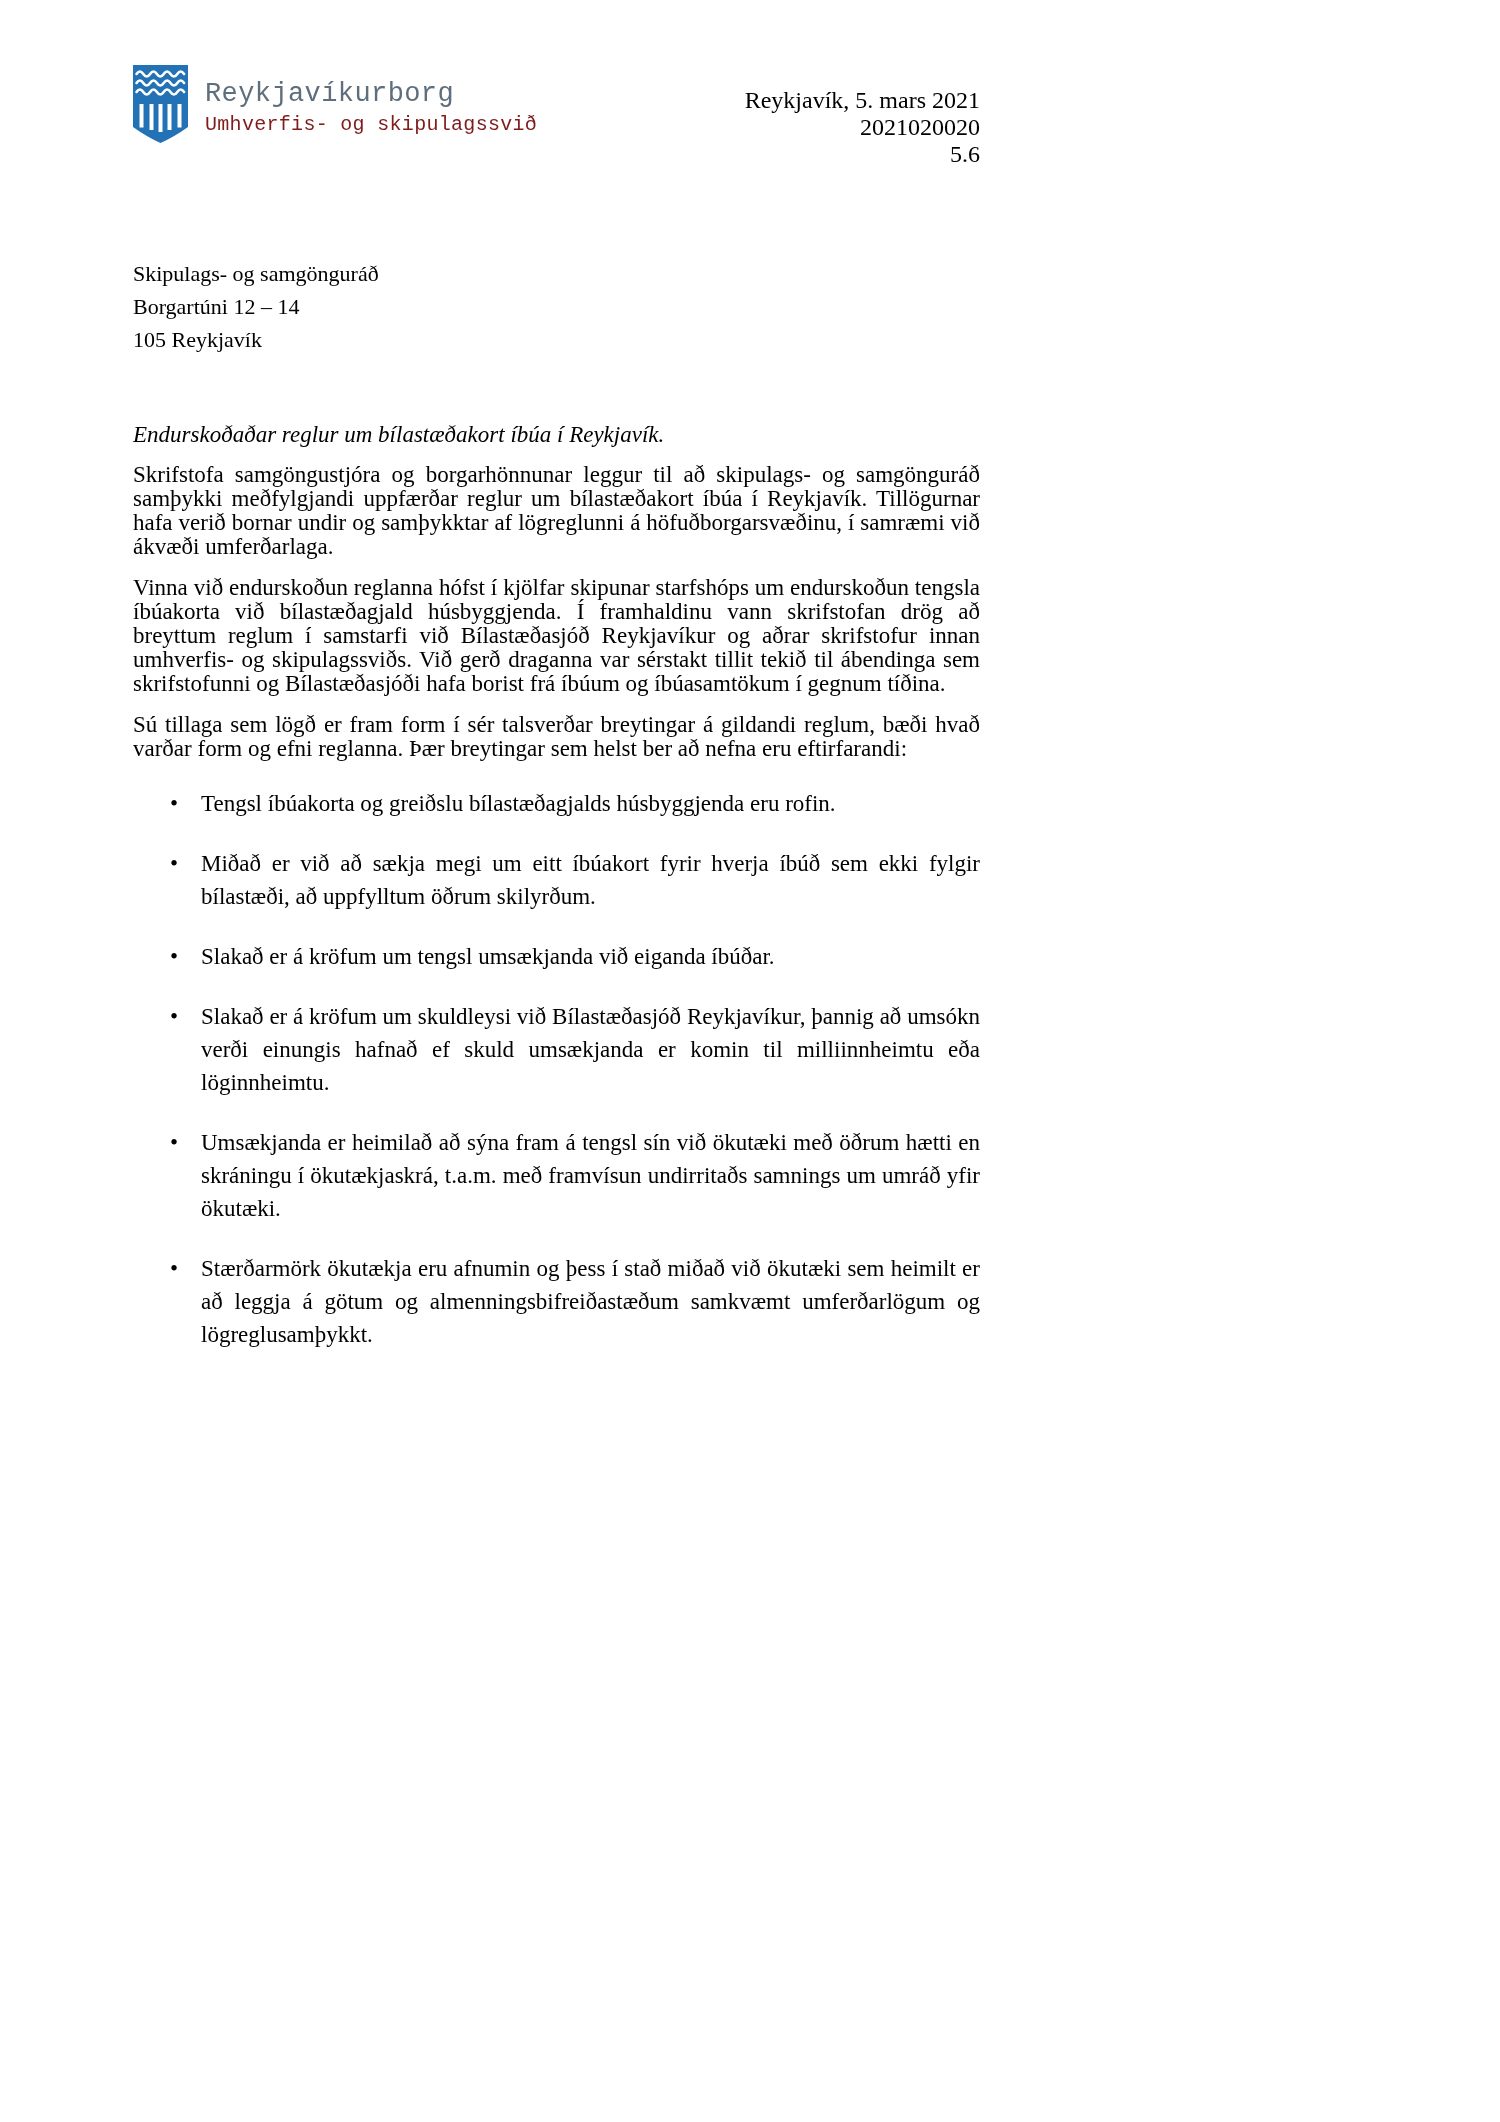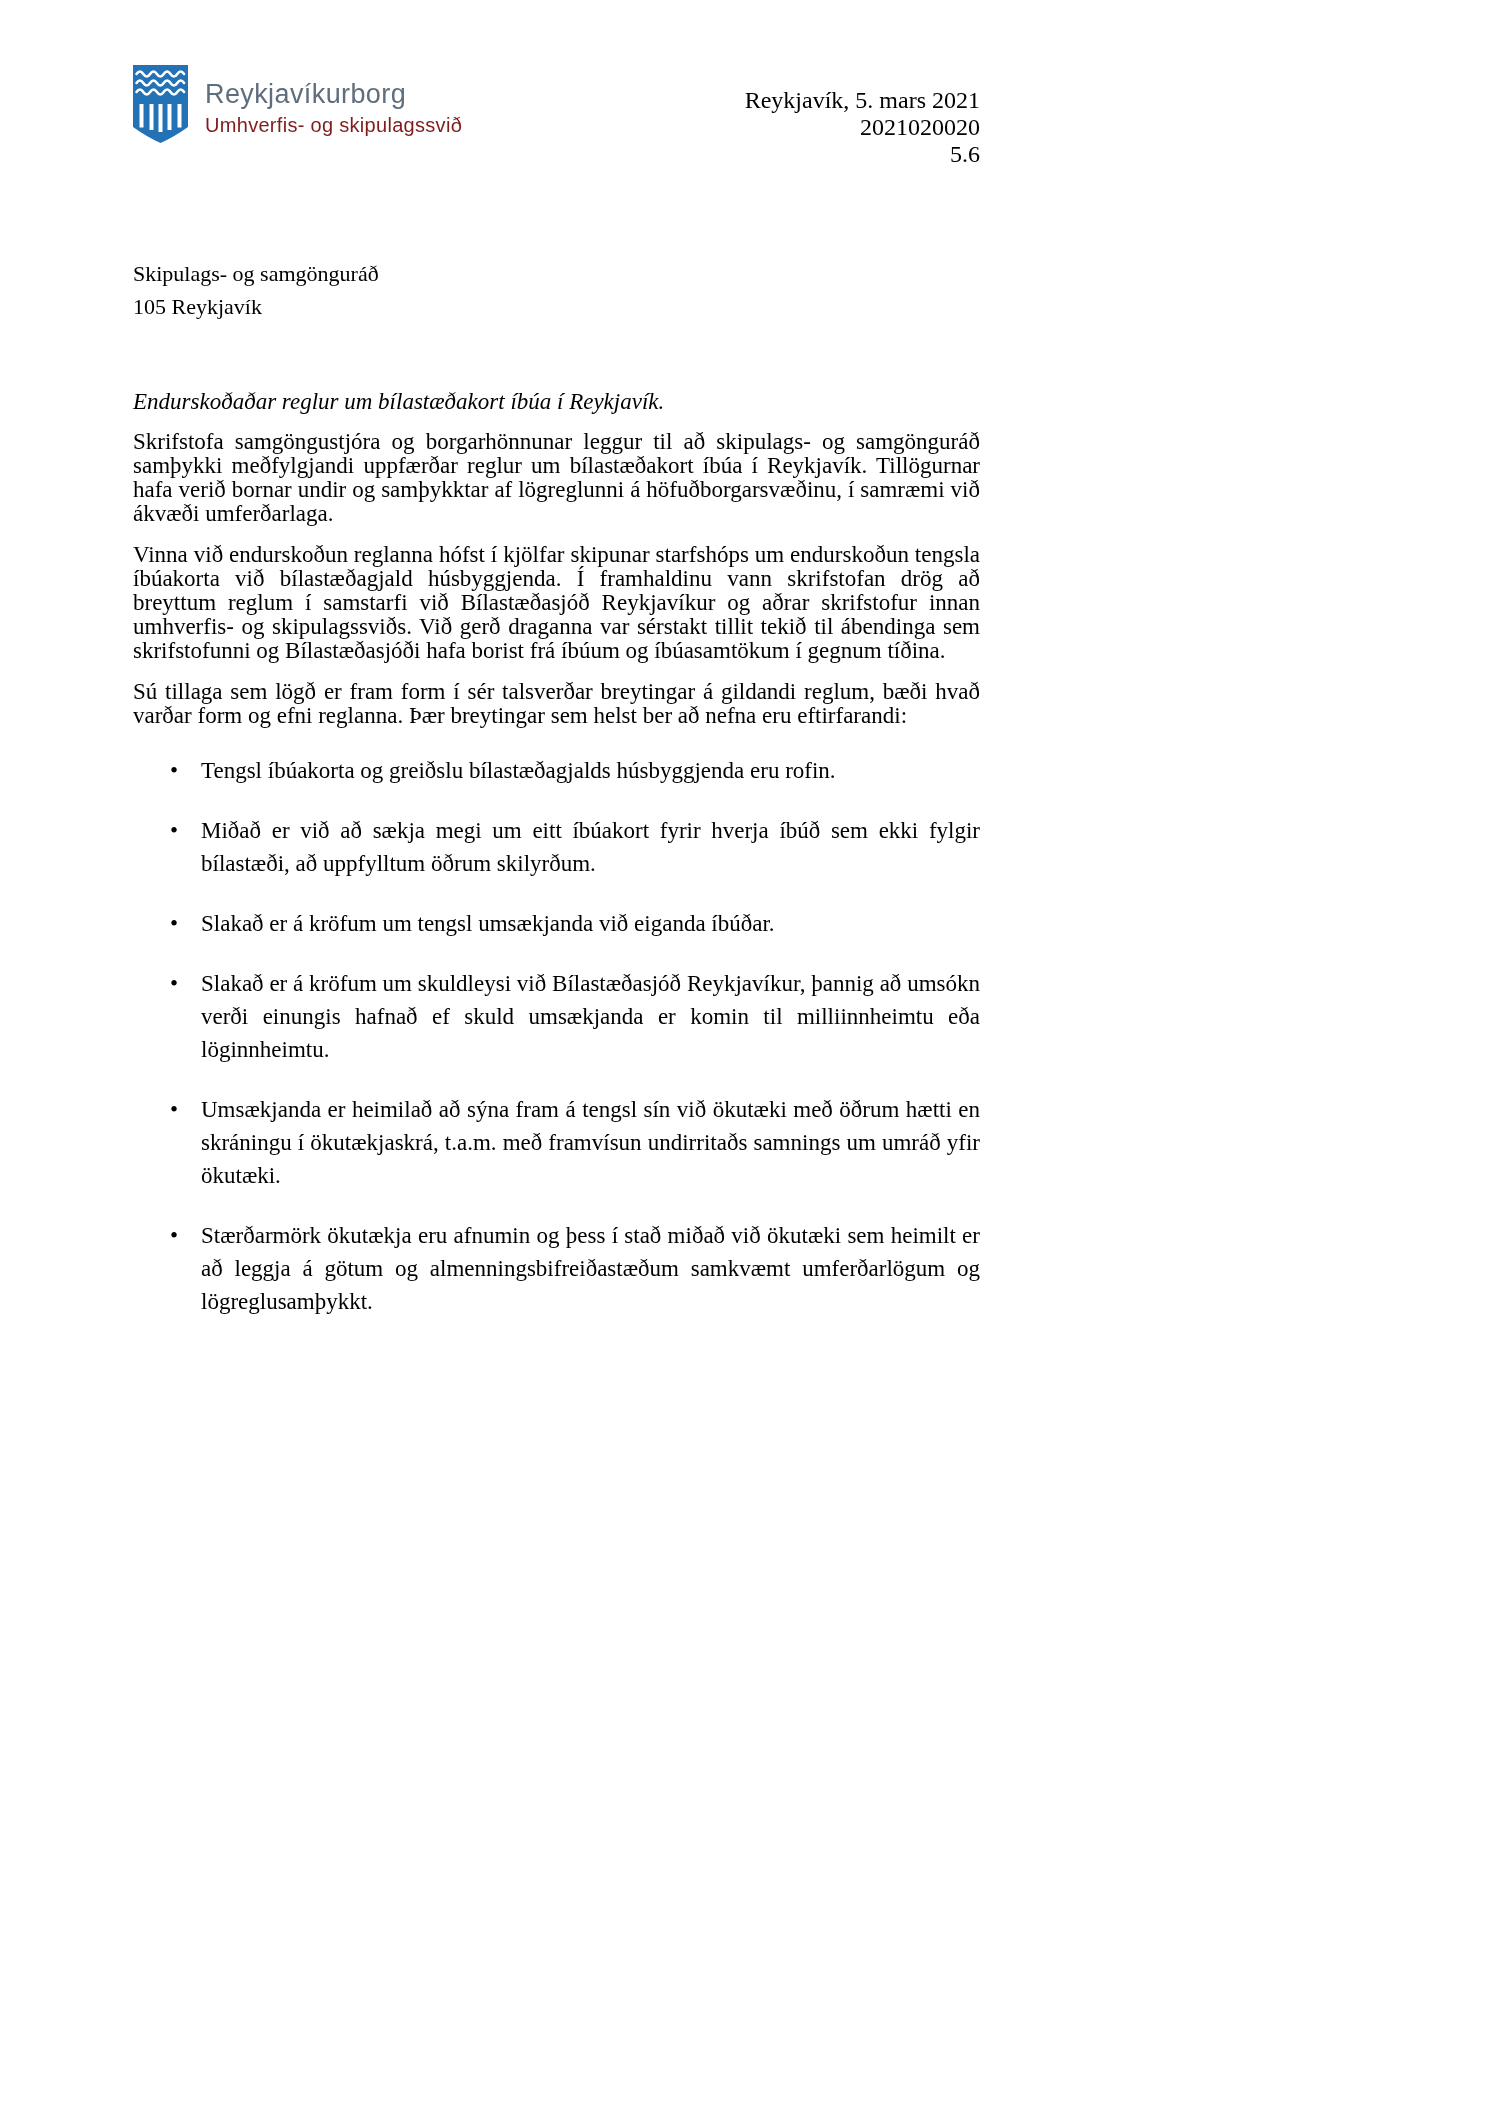--- a/index.html
+++ b/index.html
@@ -17,21 +17,21 @@
     width: 1500px;
     height: 2122px;
     background: #ffffff;
     padding: 65px 520px 40px 133px;
     overflow: hidden;
   }
   
   .letterhead { position: relative; height: 80px; }
   .logo-block { display: flex; align-items: flex-start; gap: 17px; }
   .logo-mark { flex: 0 0 auto; }
-  .logo-text { padding-top: 14px; font-family: Liberation Sans, sans-serif; }
+  .logo-text { padding-top: 14px; font-family: Liberation Mono, monospace; }
   .org-name {
     font-size: 27px;
     line-height: 30px;
     color: #5f6e7d;
     letter-spacing: 0.4px;
   }
   .org-dept {
     font-size: 20px;
     line-height: 24px;
     color: #7f1d1d;
@@ -119,20 +119,21 @@
 
     <div class="date-block">
       <div>Reykjavík, 5. mars 2021</div>
       <div>2021020020</div>
       <div>5.6</div>
     </div>
   </div>
 
   <div class="recipient">
     <div>Skipulags- og samgönguráð</div>
+    <div>Borgartúni 12 – 14</div>
     <div>105 Reykjavík</div>
   </div>
 
   <div class="doc-title">Endurskoðaðar reglur um bílastæðakort íbúa í Reykjavík.</div>
 
   <p class="body-par">Skrifstofa samgöngustjóra og borgarhönnunar leggur til að skipulags- og samgönguráð samþykki meðfylgjandi uppfærðar reglur um bílastæðakort íbúa í Reykjavík. Tillögurnar hafa verið bornar undir og samþykktar af lögreglunni á höfuðborgarsvæðinu, í samræmi við ákvæði umferðarlaga.</p>
   <p class="body-par">Vinna við endurskoðun reglanna hófst í kjölfar skipunar starfshóps um endurskoðun tengsla íbúakorta við bílastæðagjald húsbyggjenda. Í framhaldinu vann skrifstofan drög að breyttum reglum í samstarfi við Bílastæðasjóð Reykjavíkur og aðrar skrifstofur innan umhverfis- og skipulagssviðs. Við gerð draganna var sérstakt tillit tekið til ábendinga sem skrifstofunni og Bílastæðasjóði hafa borist frá íbúum og íbúasamtökum í gegnum tíðina.</p>
   <p class="body-par">Sú tillaga sem lögð er fram form í sér talsverðar breytingar á gildandi reglum, bæði hvað varðar form og efni reglanna. Þær breytingar sem helst ber að nefna eru eftirfarandi:</p>
 
   <ul class="bullet-list">

